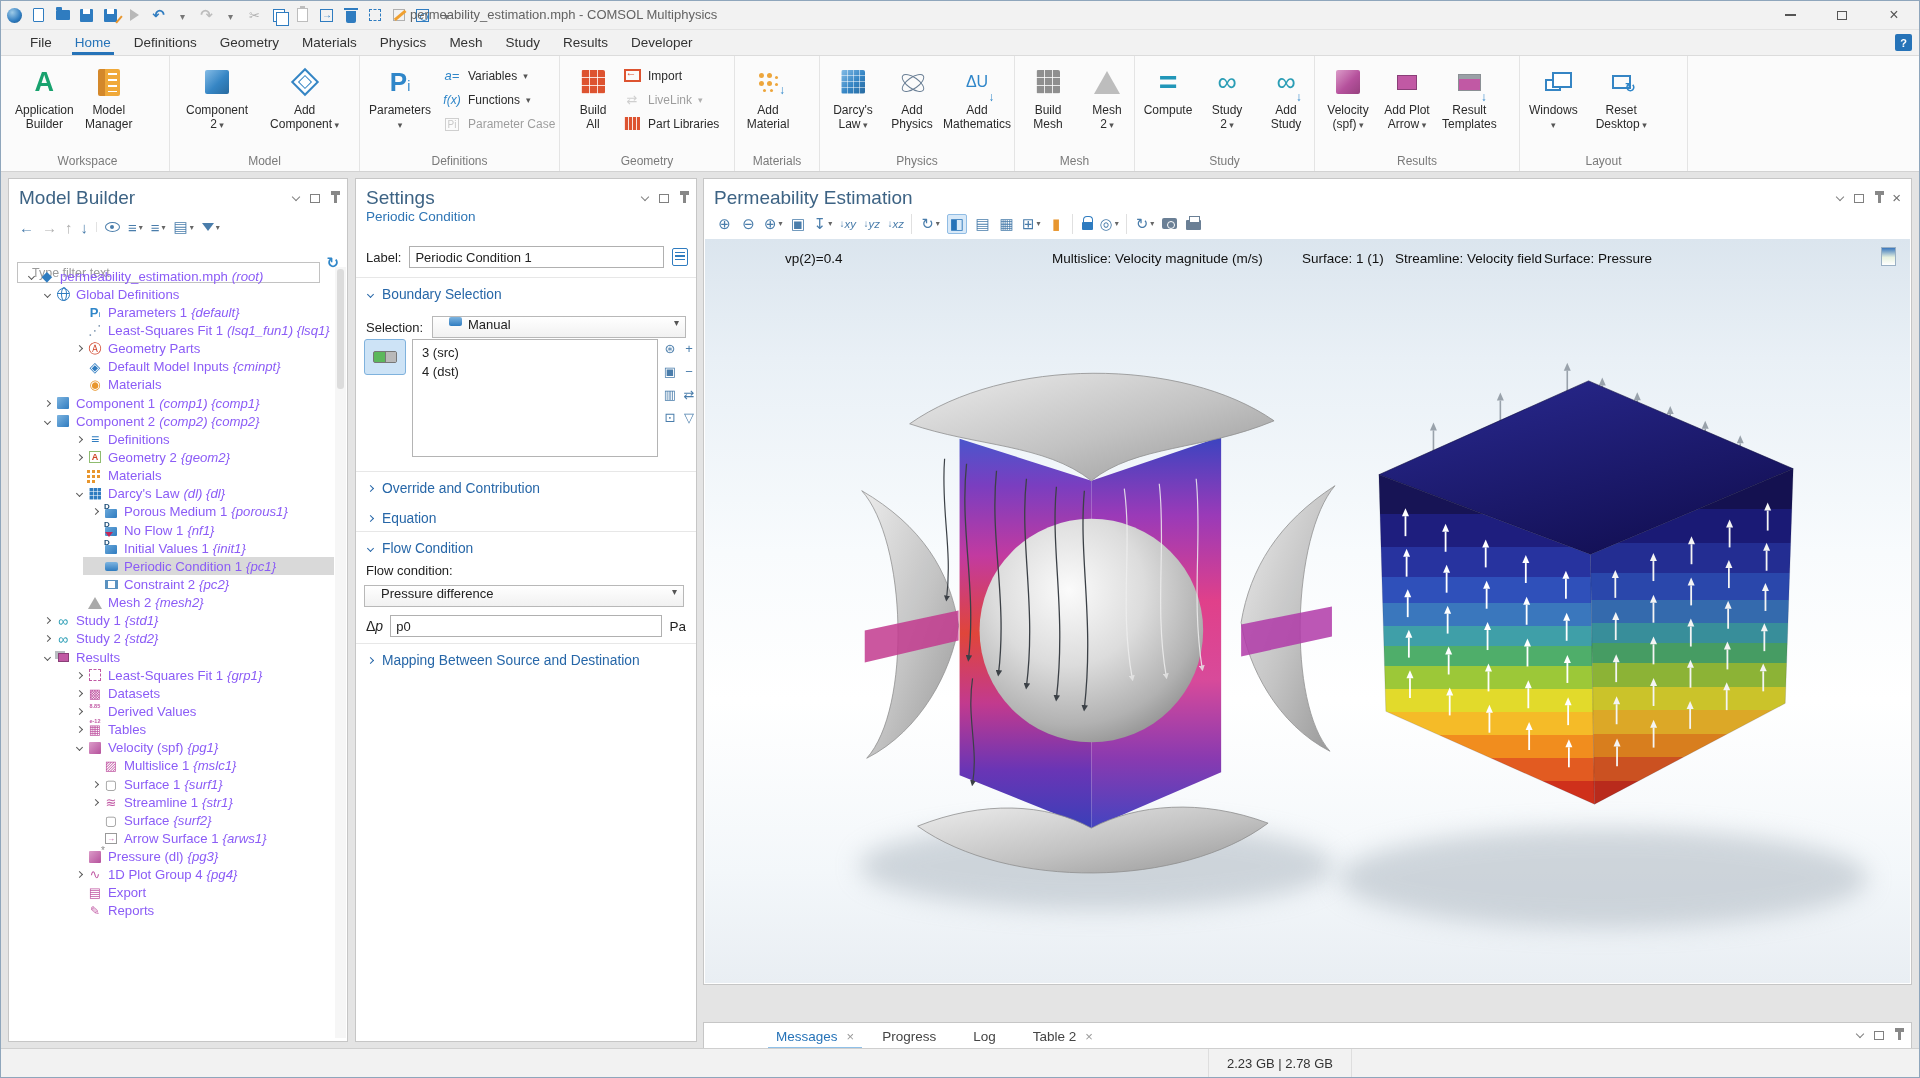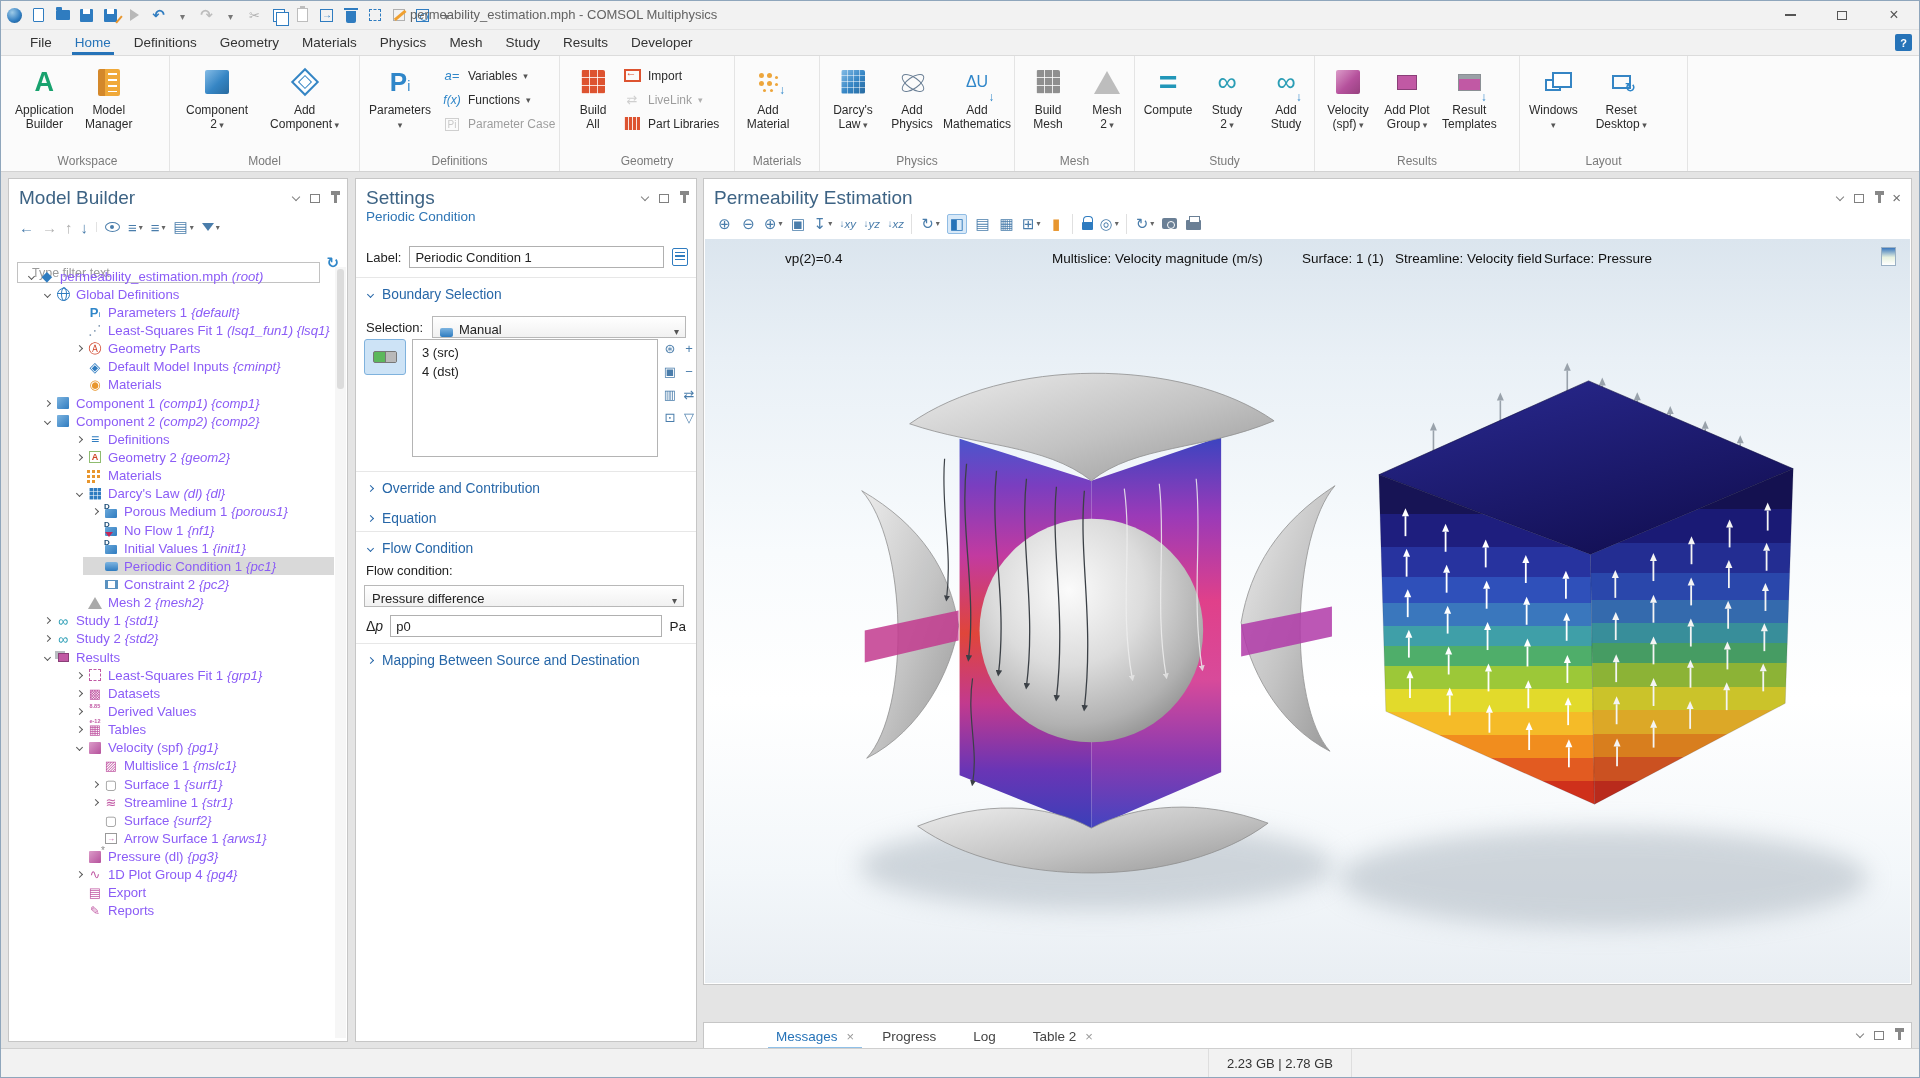--- a/index.html
+++ b/index.html
@@ -184,21 +184,21 @@
 .subtitle{font-size:13.5px;color:#2e75b5;padding:0 10px;}
 .s-labelrow{position:absolute;left:10px;top:66px;right:8px;height:24px;display:flex;align-items:center;gap:8px;font-size:13px;color:#222;}
 .txt{border:1px solid #b0b0b0;font-size:13px;padding:0 5px;color:#222;height:22px;outline:none;background:#fff;}
 .s-labelrow .txt{flex:1;}
 .note-ico{width:16px;height:18px;border:1.5px solid #2f7cc0;border-radius:2px;position:relative;flex:none;}
 .note-ico::before{content:"";position:absolute;left:2px;top:3px;right:2px;height:8px;background:repeating-linear-gradient(#2f7cc0 0 1.2px,transparent 1.2px 3.5px);}
 .sect{position:absolute;left:0;right:0;height:30px;display:flex;align-items:center;gap:9px;padding:16px 12px;color:#2767a8;font-size:13.8px;border-top:1px solid #e7e7e7;background:#fff;}
 .sect .c-r,.sect .c-d{border-color:#2767a8;}
 .s-selrow{position:absolute;left:10px;top:132px;right:10px;height:32px;display:flex;align-items:center;gap:8px;font-size:13px;color:#222;}
 .s-selrow .cap{width:58px;flex:none;}
-.drop{height:22px;border:1px solid #b8b8b8;background:linear-gradient(#ffffff,#f1f1f1);display:flex;align-items:flex-end;gap:6px;padding:0 18px 0 7px;font-size:13px;color:#222;position:relative;flex:1;white-space:nowrap;overflow:hidden;}
+.drop{height:22px;border:1px solid #b8b8b8;background:linear-gradient(#ffffff,#f1f1f1);display:flex;align-items:flex-start;gap:6px;padding:0 18px 0 16px;font-size:13px;color:#222;position:relative;flex:1;white-space:nowrap;overflow:hidden;}
 .drop::after{content:"▾";position:absolute;right:6px;color:#555;font-size:10px;}
 .seldrop-ico{width:13px;height:9px;background:linear-gradient(#7db4e0,#2f7cc0);border-radius:2px;flex:none;}
 .active-btn{position:absolute;left:8px;top:160px;width:42px;height:36px;background:#cde3f6;border:1px solid #7fb2dd;border-radius:3px;display:flex;align-items:center;justify-content:center;}
 .switch-ico{width:24px;height:12px;border:1px solid #777;border-radius:2px;background:linear-gradient(90deg,#5cb85c 0 58%,#e8e8e8 58%);position:relative;}
 .switch-ico::after{content:"";position:absolute;right:0;top:0;width:10px;height:10px;background:#b9b9b9;border-left:1px solid #777;}
 .listbox{position:absolute;left:56px;top:160px;width:246px;height:118px;border:1px solid #b4b4b4;font-size:13px;color:#222;padding:3px 0;}
 .listbox .li{height:19px;line-height:19px;padding:0 9px;}
 .selcol{position:absolute;width:18px;display:flex;flex-direction:column;gap:9px;align-items:center;color:#4a7dab;font-size:13px;}
 #selcol1{left:305px;top:162px;}
 #selcol2{left:324px;top:162px;}
@@ -544,21 +544,21 @@
             <i style="font-style:normal" class=" ri-cube-magenta"></i>
           </span>
           <span class="l1">Velocity</span>
           <span class="l2">(spf)</span>
         </div>
         <div class="rbtn caret">
           <span class="ric">
             <i style="font-style:normal" class=" ri-addplotgroup"></i>
           </span>
           <span class="l1">Add Plot</span>
-          <span class="l2">Group</span>
+          <span class="l2">Arrow</span>
         </div>
         <div class="rbtn">
           <span class="ric">
             <i style="font-style:normal" class=" ri-resulttemplates dl"></i>
           </span>
           <span class="l1">Result</span>
           <span class="l2">Templates</span>
         </div>
       </div>
     <div class="glabel">Results</div>

